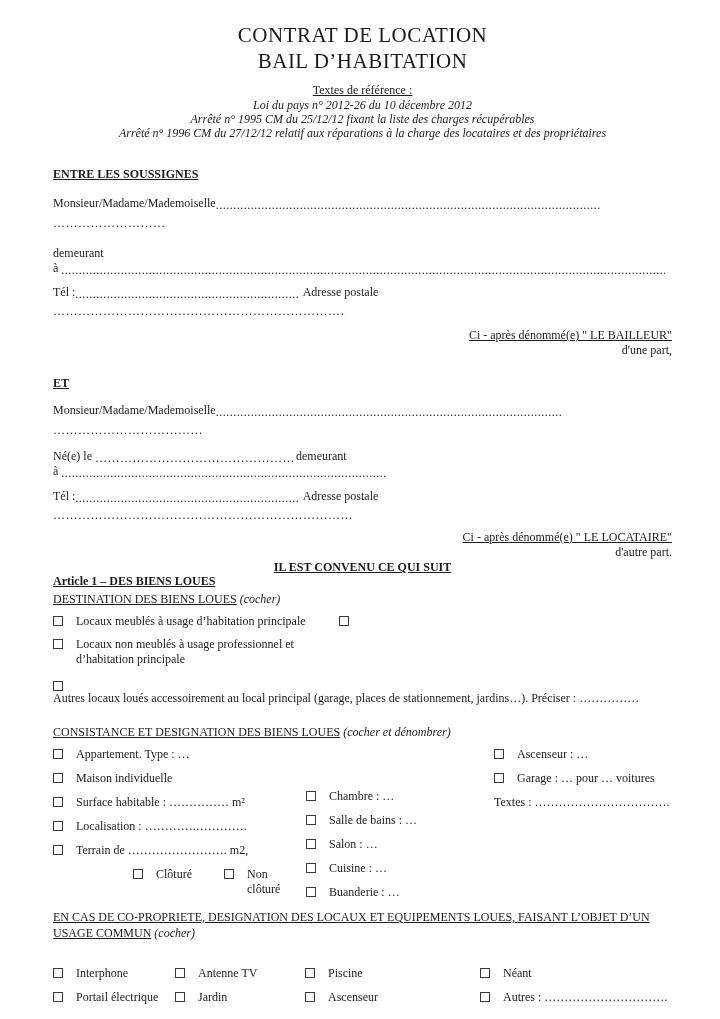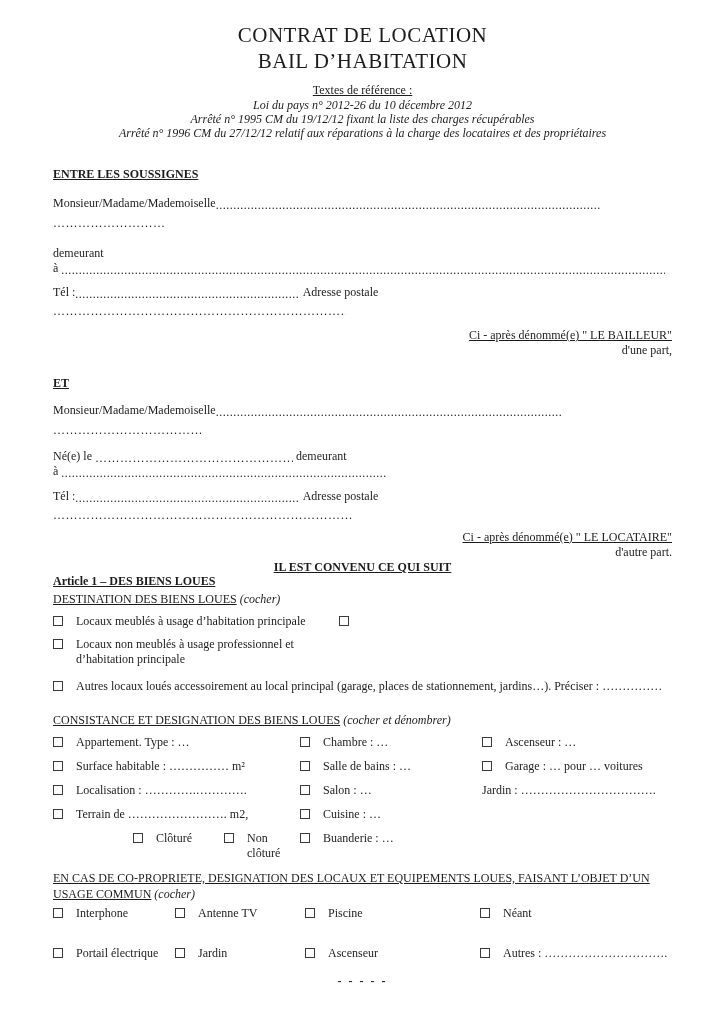--- a/index.html
+++ b/index.html
@@ -43,48 +43,48 @@
     display: inline-block;
     width: 8px; height: 8px;
     border: 1px solid #3a3a3a;
     margin-right: 13px;
     flex: 0 0 auto;
     margin-top: 2px;
   }
   .opt { display: flex; align-items: flex-start; line-height: 15px; }
 
   .dest-grid { display: grid; grid-template-columns: 286px 1fr; column-gap: 0; row-gap: 8px; margin-top: 8px; }
-  .dest-wide { grid-column: 1 / -1; }
-
-  .cons-grid { display: flex; margin-top: 8px; }
+  .dest-wide { grid-column: 1 / -1; flex-direction: column; }
+
+  .cons-grid { display: flex; margin-top: 8px; gap: 6px; }
   .cons-col1 { width: 247px; }
-  .cons-col2 { width: 182px; }
+  .cons-col2 { width: 182px; margin-top: 42px; }
   .cons-col3 { flex: 1; }
   .cons-grid .opt { margin-bottom: 9px; }
   .sub-opts { margin-left: 80px; display: flex; gap: 32px; }
   .plain-line { line-height: 15px; }
 
-  .cop-grid { display: grid; grid-template-columns: 122px 130px 175px 1fr; row-gap: 25px; margin-top: 4px; }
+  .cop-grid { display: grid; grid-template-columns: 122px 130px 175px 1fr; row-gap: 9px; margin-top: 25px; }
 
   .sep { text-align: center; letter-spacing: 2px; font-weight: bold; }
 </style>
 </head>
 <body>
 
 <div class="page">
 
   <h1 class="title">
     <span>CONTRAT DE LOCATION</span><br>
     <span>BAIL D’HABITATION</span>
   </h1>
 
   <div class="refs">
     <div class="refs-heading u">Textes de référence :</div>
     <div class="refs-line">Loi du pays n° 2012-26 du 10 décembre 2012</div>
-    <div class="refs-line">Arrêté n° 1995 CM du 19/12/12 fixant la liste des charges récupérables</div>
+    <div class="refs-line">Arrêté n° 1995 CM du 25/12/12 fixant la liste des charges récupérables</div>
     <div class="refs-line">Arrêté n° 1996 CM du 27/12/12 relatif aux réparations à la charge des locataires et des propriétaires</div>
   </div>
 
   <div class="sec-heading" style="margin-top:27px;">ENTRE LES SOUSSIGNES</div>
 
   <div class="line" style="margin-top:15px;">
     <span>Monsieur/Madame/Mademoiselle</span><span class="fill" style="width:385px;">........................................................................................................................................................................................................................................................................</span>
   </div>
   <div class="line" style="margin-top:3px;">
     <span class="fill" style="width:112px;">…………………………………………………………………………………………………………………………………………………………………………………………………………………………</span>
@@ -165,20 +165,24 @@
   <div style="margin-top:19px;">
     <span class="u">CONSISTANCE ET DESIGNATION DES BIENS LOUES</span>
     <span class="i">(cocher et dénombrer)</span>
   </div>
 
   <div class="cons-grid">
     <div class="cons-col1">
       <div class="opt">
           <span class="cb"></span>
           <span>Appartement. Type : …</span>
+        </div>
+      <div class="opt">
+          <span class="cb"></span>
+          <span>Maison individuelle</span>
         </div>
       <div class="opt">
           <span class="cb"></span>
           <span>Surface habitable : …………… m²</span>
         </div>
       <div class="opt">
           <span class="cb"></span>
           <span>Localisation : ………….………….</span>
         </div>
       <div class="opt">
@@ -220,21 +224,21 @@
     </div>
     <div class="cons-col3">
       <div class="opt">
           <span class="cb"></span>
           <span>Ascenseur : …</span>
         </div>
       <div class="opt">
           <span class="cb"></span>
           <span>Garage : …  pour  …  voitures</span>
         </div>
-      <div class="plain-line" style="margin-top:0;">Jardin : …………………………….</div>
+      <div class="plain-line" style="margin-top:0;">Textes : …………………………….</div>
     </div>
   </div>
 
   <div style="line-height:16px;">
     <span class="u">EN CAS DE CO-PROPRIETE, DESIGNATION DES LOCAUX ET EQUIPEMENTS LOUES, FAISANT L’OBJET D’UN USAGE COMMUN</span>
     <span class="i">(cocher)</span>
   </div>
 
   <div class="cop-grid">
     <div class="opt">

